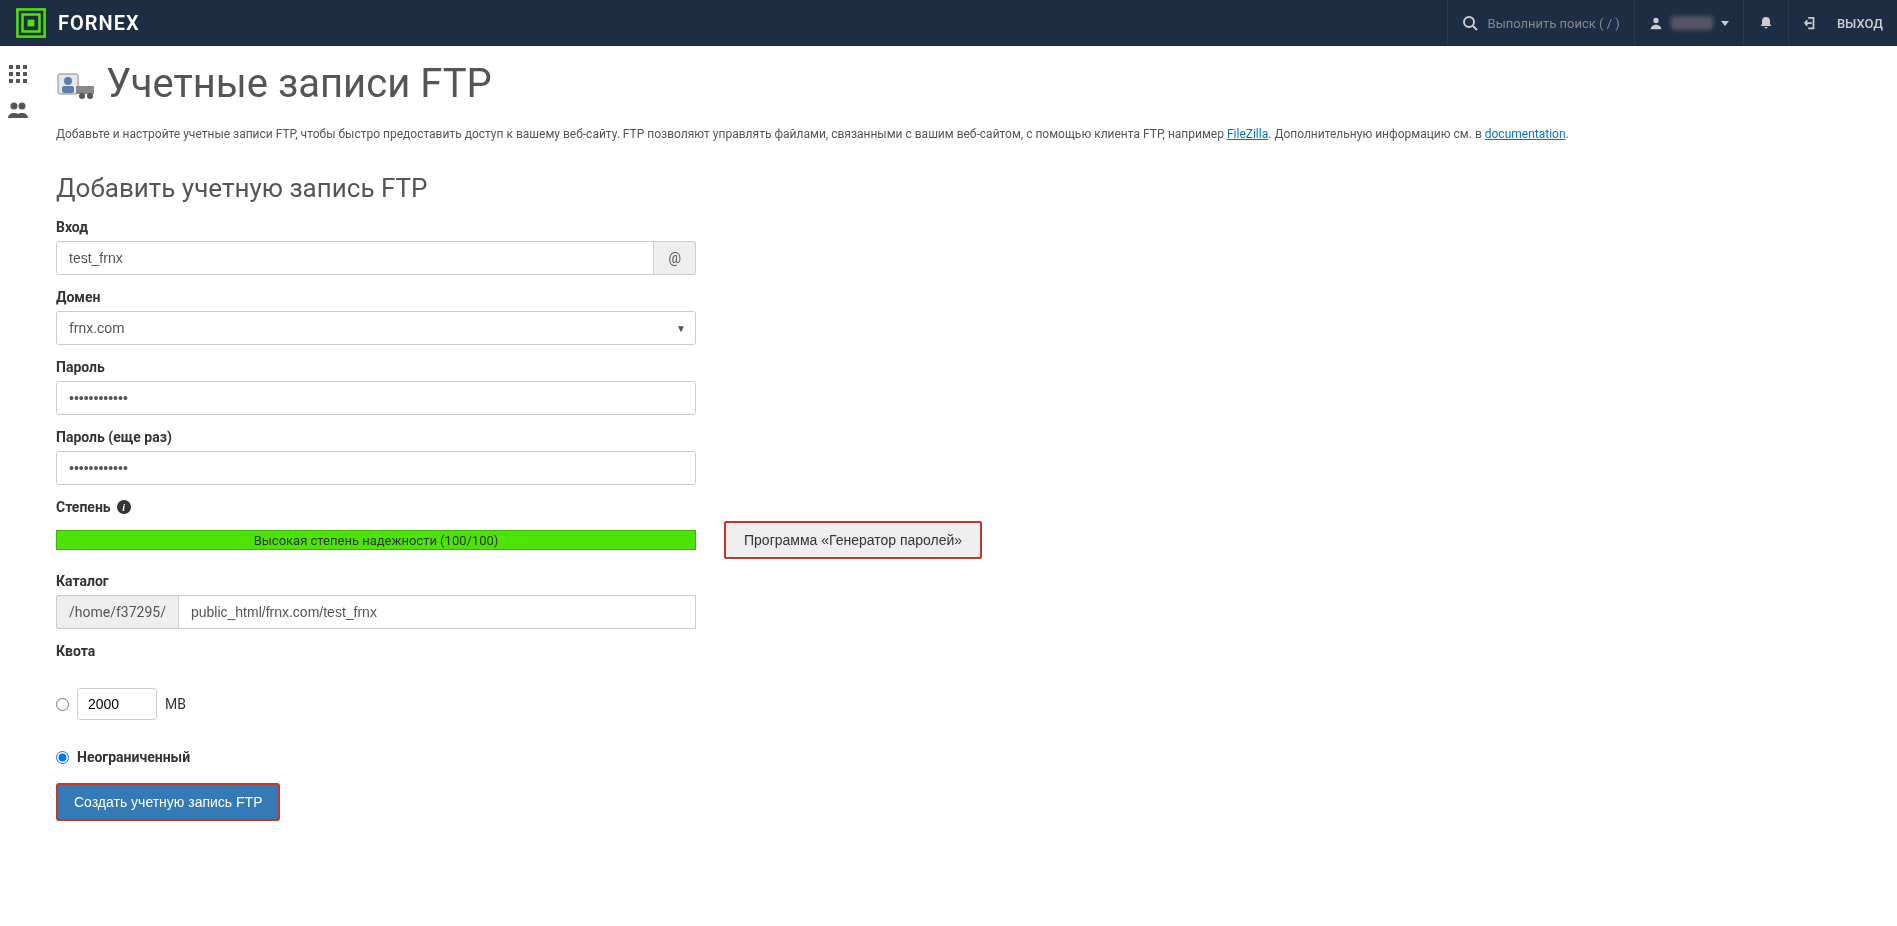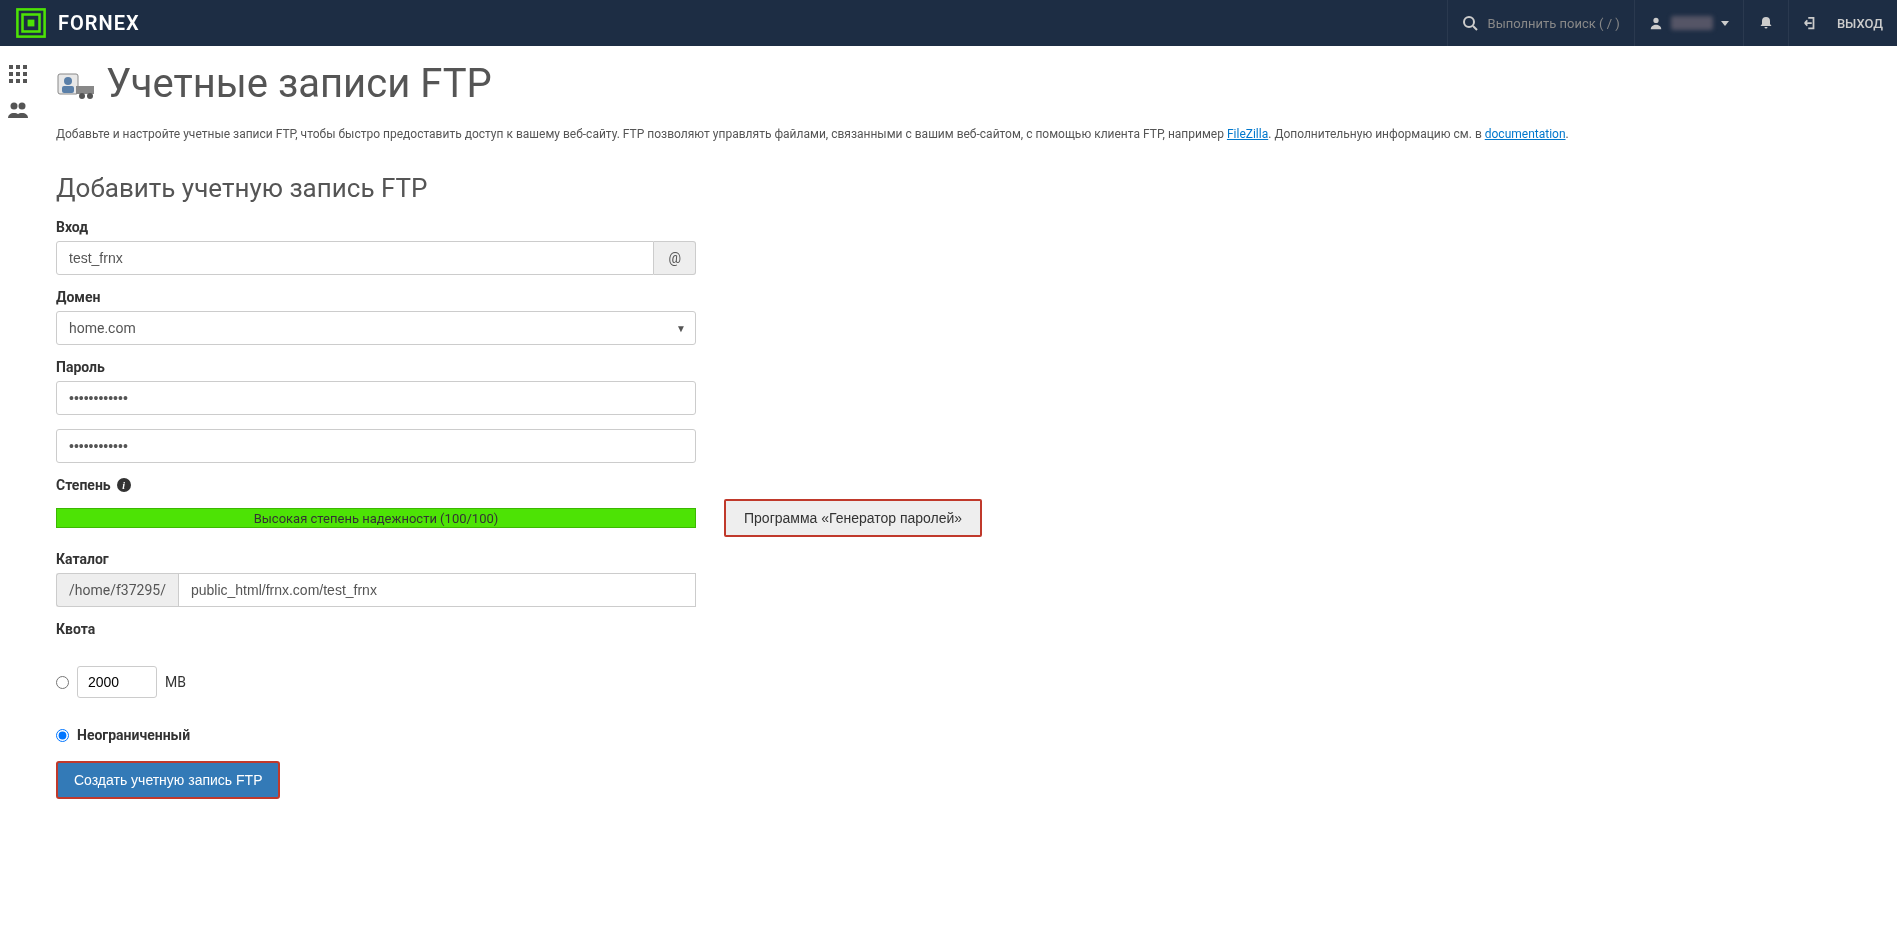--- a/index.html
+++ b/index.html
@@ -155,33 +155,34 @@
     <div class="input-group">
       <input class="form-control" value="test_frnx" style="">
       <span class="input-group-addon">@</span>
     </div>
   </div>
 
   
   <div class="form-group">
     <div class="form-label">Домен</div>
     <div class="select-wrap">
-      <div class="select-control">home.com</div>
+      <div class="select-control">frnx.com</div>
       <span class="select-caret">▼</span>
     </div>
   </div>
 
   
   <div class="form-group">
     <div class="form-label">Пароль</div>
     <input type="password" class="form-control" value="••••••••••••" style="">
   </div>
 
   
   <div class="form-group">
+    <div class="form-label">Пароль (еще раз)</div>
     <input type="password" class="form-control" value="••••••••••••" style="">
   </div>
 
   
   <div class="form-group">
     <div class="form-label">
       <span>Степень</span>
       <span class="info-icon">i</span>
     </div>
     <div class="strength-row">

